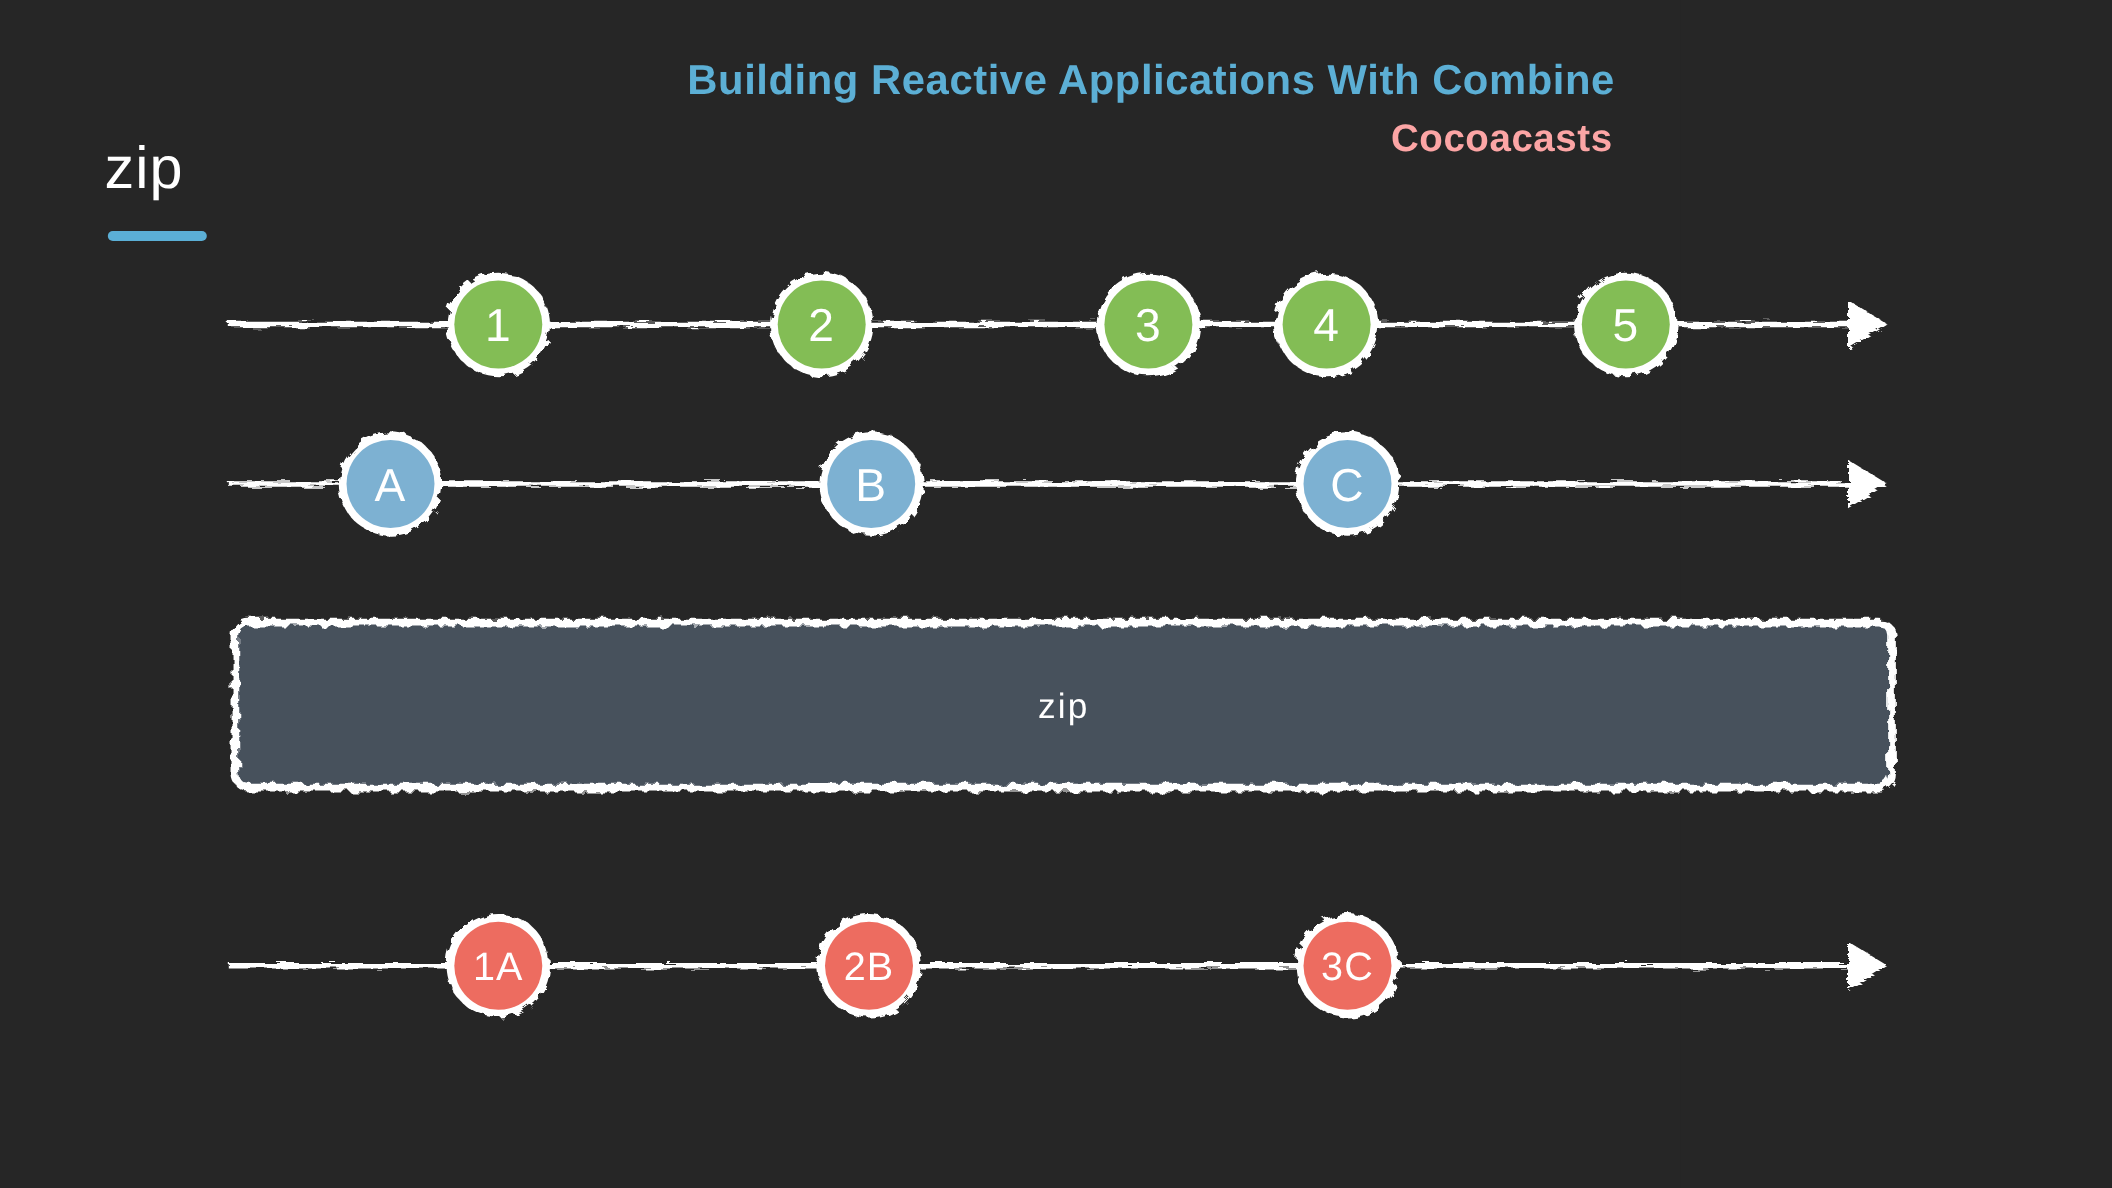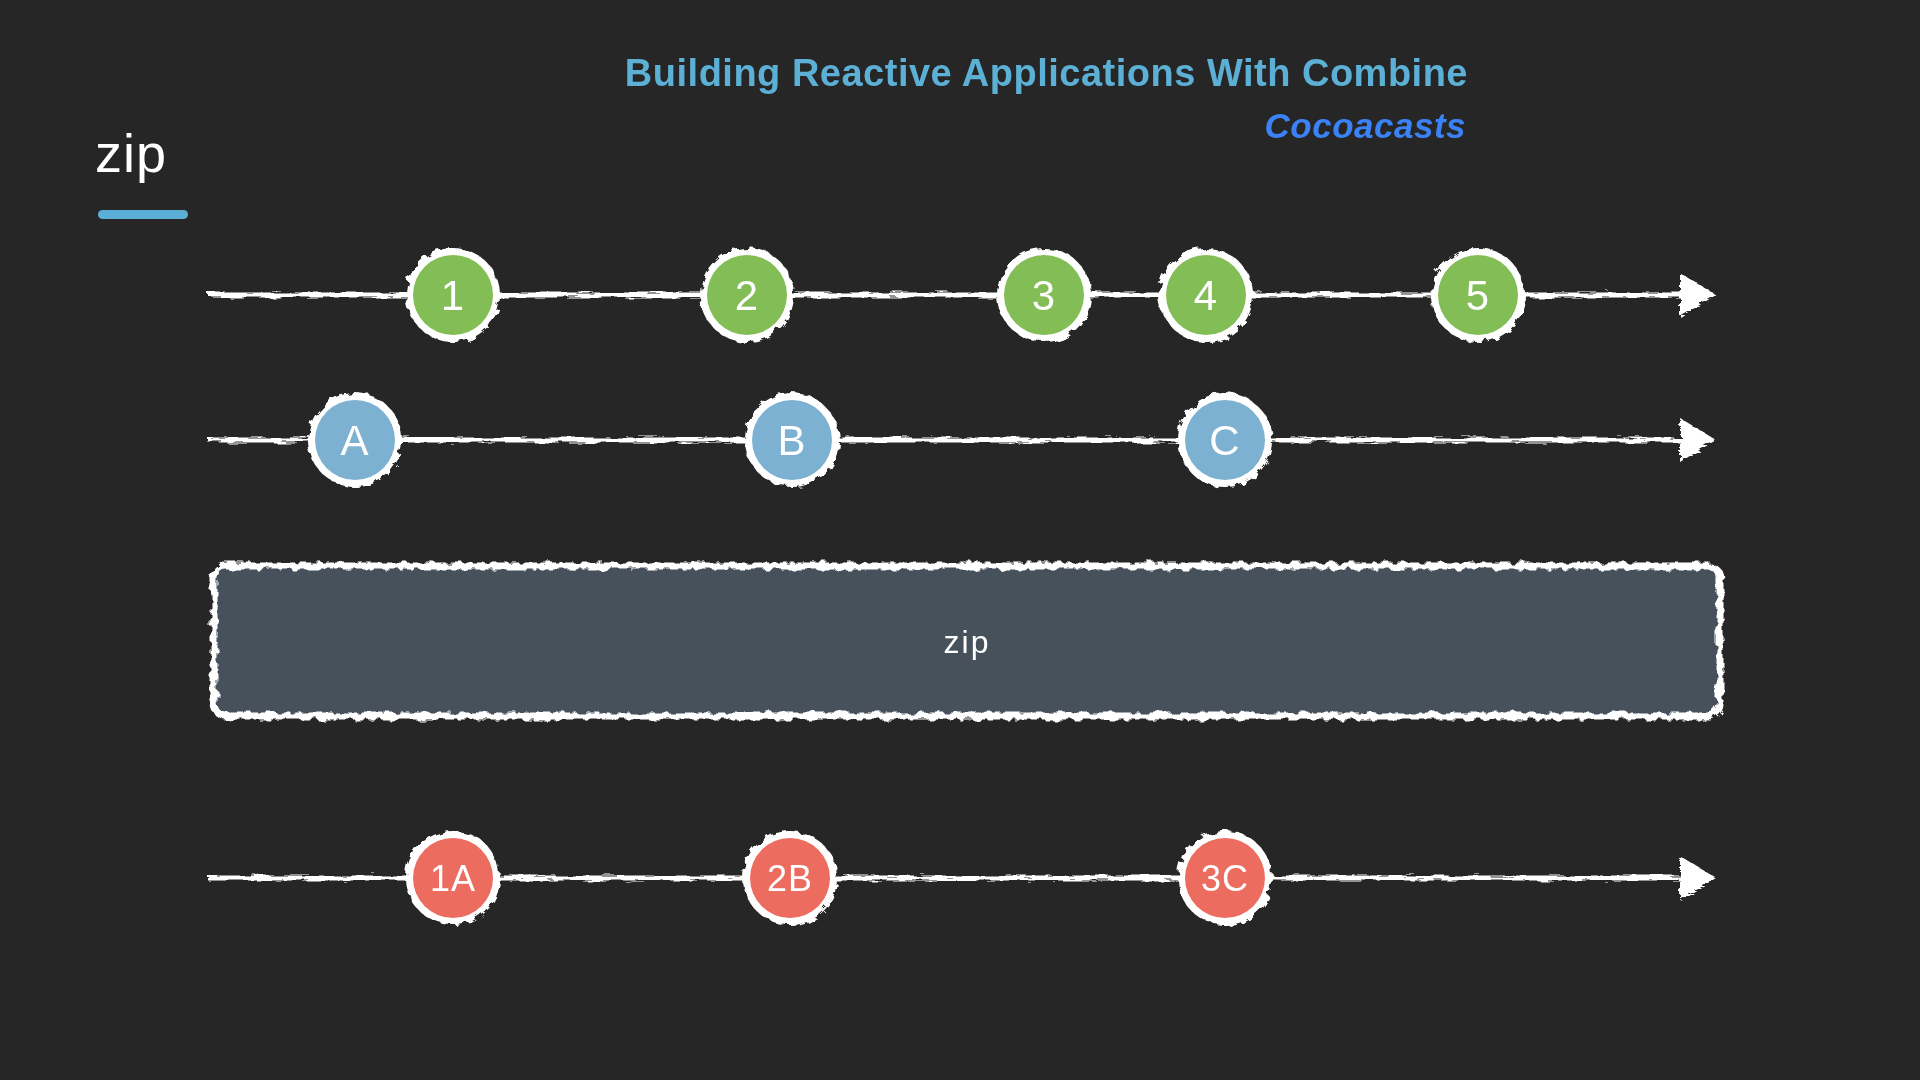--- a/index.html
+++ b/index.html
@@ -70,21 +70,21 @@
     font-weight: 300;
     letter-spacing: 2px;
   }
 </style>
 </head>
 <body style="background: rgb(38, 38, 38);">
 
 <div class="stage" style="background: rgb(38, 38, 38);">
 
   <div class="slide-title" style="color: rgb(92, 175, 213);">Building Reactive Applications With Combine</div>
-  <div class="brand" style="color: #3b82f6; font-style: italic;">Cocoacasts</div>
+  <div class="brand" style="color: #fca5a5;">Cocoacasts</div>
 
   <div class="heading">zip</div>
   <div class="heading-underline" style="background: rgb(91, 175, 214);"></div>
 
   <svg class="diagram" width="1920" height="1080" viewBox="0 0 1920 1080">
     <defs>
       <filter id="chalk" filterUnits="userSpaceOnUse" x="-30" y="-30" width="1980" height="1140">
         <feTurbulence type="fractalNoise" baseFrequency="0.11" numOctaves="2" seed="8" result="n"></feTurbulence>
         <feDisplacementMap in="SourceGraphic" in2="n" scale="9"></feDisplacementMap>
       </filter>

